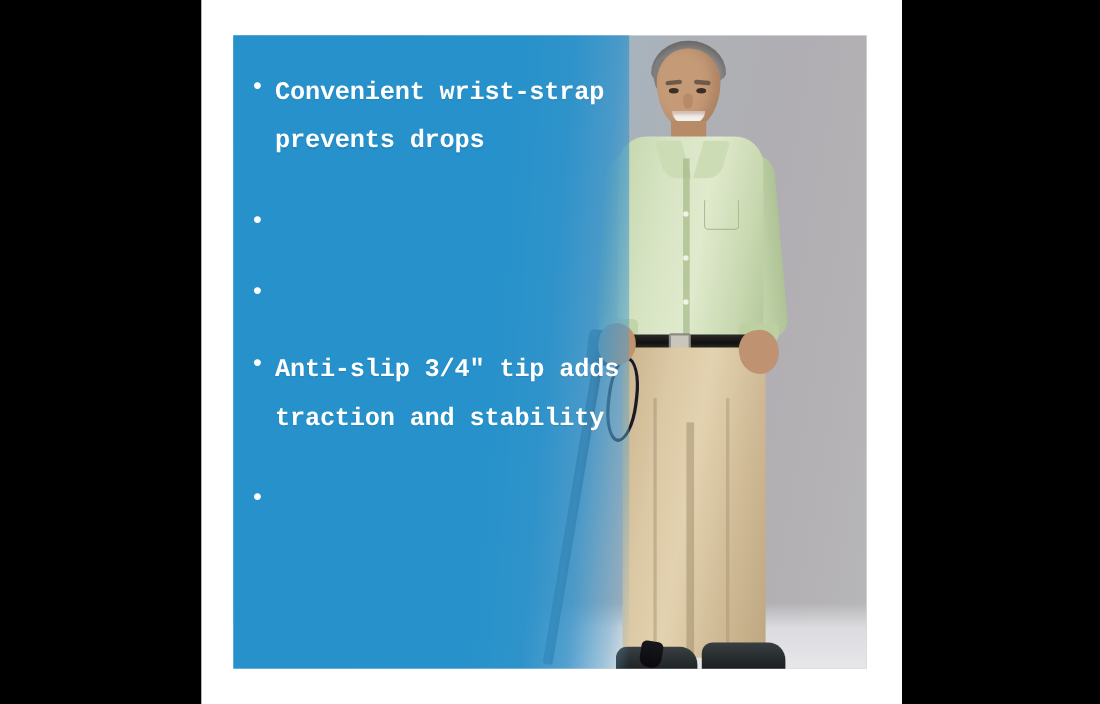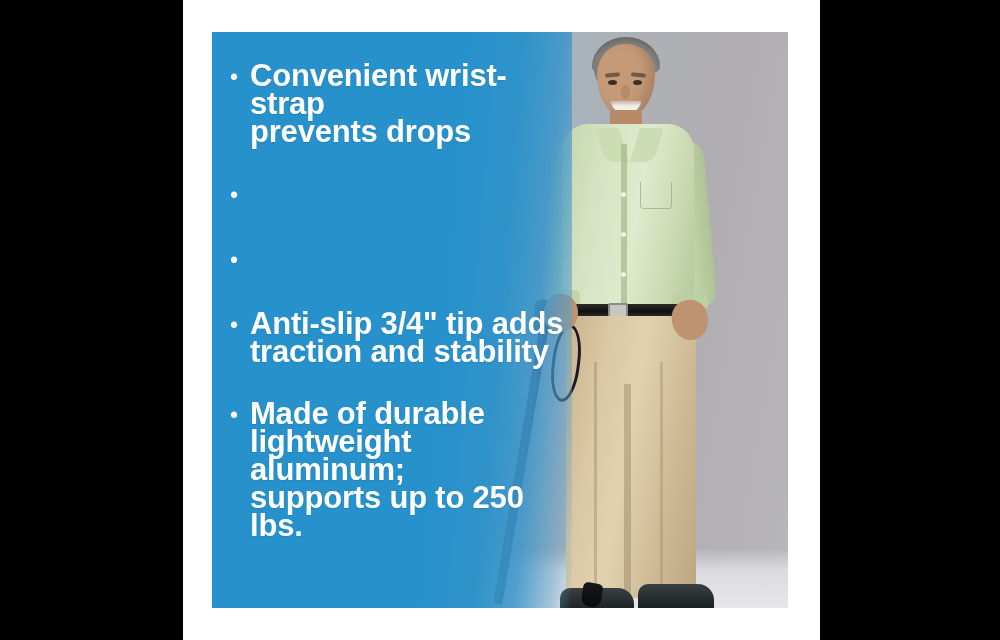--- a/index.html
+++ b/index.html
@@ -180,24 +180,24 @@
     position:absolute;left:18px;top:30px;width:336px;
   }
   .bullet{display:flex;margin-bottom:34px;}
   .dot{
     color:#ffffff;font-size:23px;line-height:31px;
     width:20px;flex:0 0 20px;text-align:left;
     font-family:"Liberation Sans", sans-serif;
   }
   .btext{
     color:#ffffff;
-    font-family:Liberation Sans, sans-serif;
+    font-family:Liberation Mono, monospace;
     font-weight:bold;
-    font-size:31px;
-    line-height:28px;
+    font-size:23px;
+    line-height:44px;
     letter-spacing:-0.2px;
     white-space:pre-line;
     text-shadow:0 1px 1px rgba(20,80,120,.18);
   }
 </style>
 </head>
 <body>
 
 <div class="stage">
 
@@ -275,22 +275,19 @@
         </div>
 
         <div class="bullet">
           <span class="dot">•</span>
           <span class="btext">Anti-slip 3/4" tip adds
 traction and stability</span>
         </div>
 
         <div class="bullet">
           <span class="dot">•</span>
-          <span class="btext">Made of durable
-lightweight aluminum;
-supports up to 250 lbs.</span>
         </div>
 
       </div>
     </div>
 
   </div>
 </div>
 
 </body></html>

